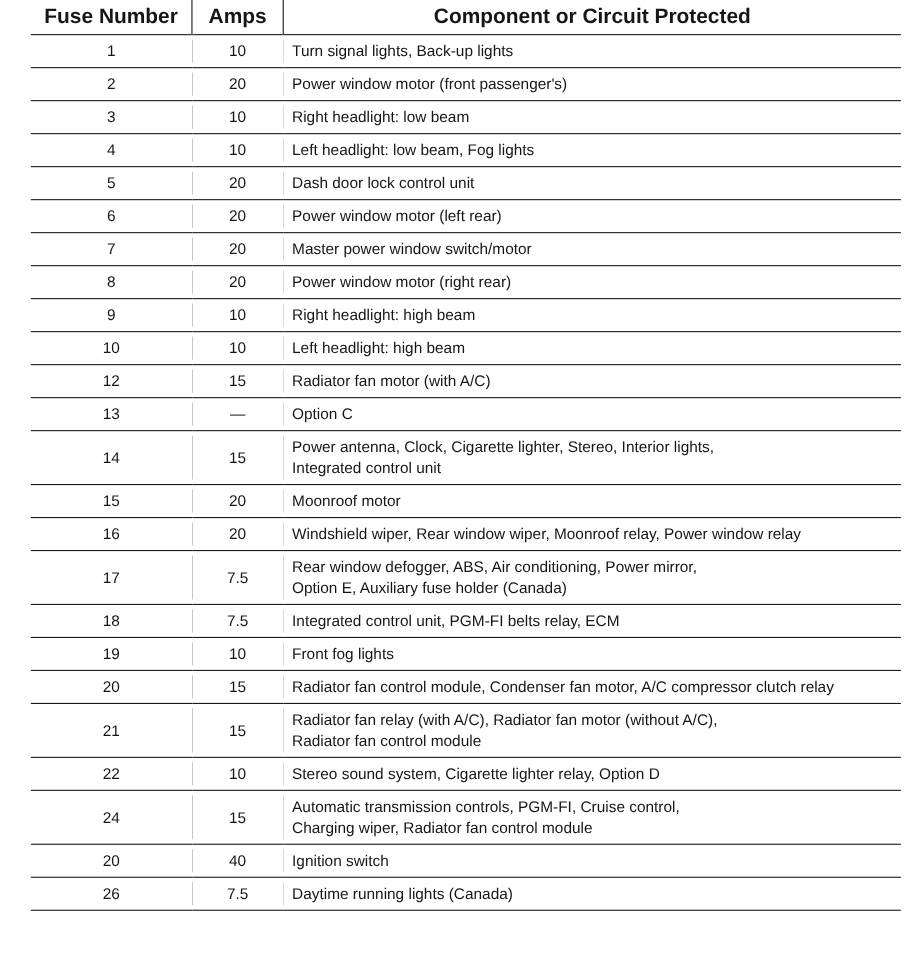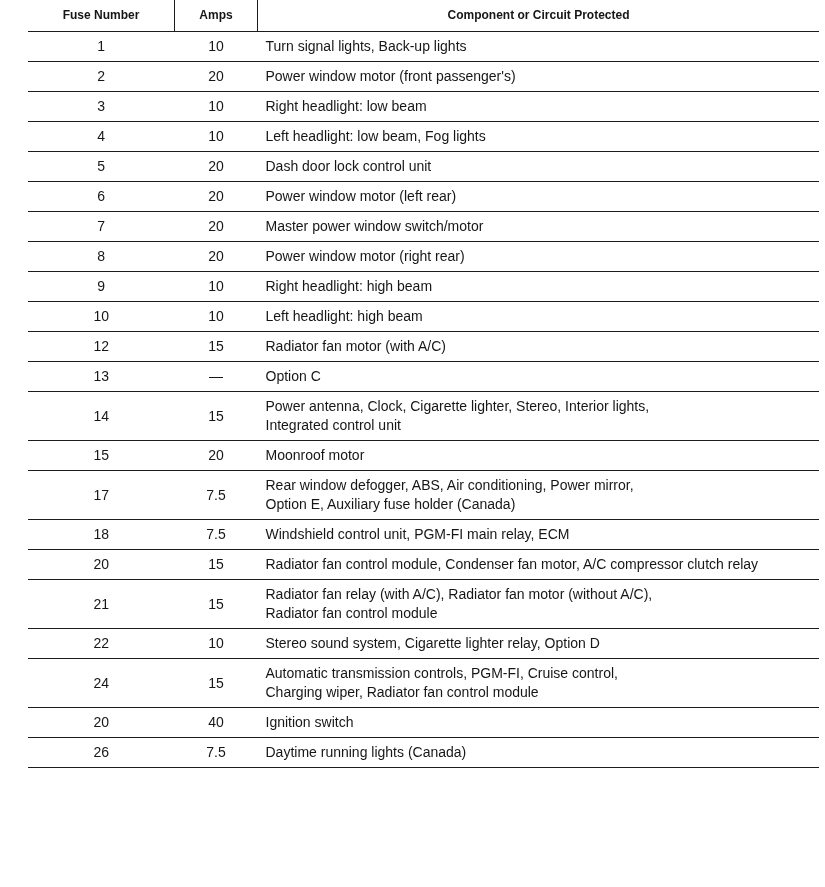--- a/index.html
+++ b/index.html
@@ -28,21 +28,21 @@
     border-bottom: 1.5px solid #1c1c1c;
   }
   .fuse-table th, .fuse-table td {
     position: relative;
     padding: 5px 8px;
     vertical-align: middle;
     overflow: hidden;
   }
   .fuse-table thead th {
     font-weight: bold;
-    font-size: 12px;
+    font-size: 19px;
     padding-top: 6px;
     padding-bottom: 6px;
   }
   
   .col-fuse { width: 130px; text-align: center; }
   .col-amps { width: 66px;  text-align: center; }
   .col-component { text-align: left; padding-left: 13px; white-space: pre-line; }
   thead .col-component { text-align: center; white-space: normal; }
   
   thead th + th {
@@ -138,29 +138,39 @@
           <td class="col-amps">15</td>
           <td class="col-component">Power antenna, Clock, Cigarette lighter, Stereo, Interior lights,
 Integrated control unit</td>
         </tr>
         <tr>
           <td class="col-fuse">15</td>
           <td class="col-amps">20</td>
           <td class="col-component">Moonroof motor</td>
         </tr>
         <tr>
+          <td class="col-fuse">16</td>
+          <td class="col-amps">20</td>
+          <td class="col-component">Windshield wiper, Rear window wiper, Moonroof relay, Power window relay</td>
+        </tr>
+        <tr>
           <td class="col-fuse">17</td>
           <td class="col-amps">7.5</td>
           <td class="col-component">Rear window defogger, ABS, Air conditioning, Power mirror,
 Option E, Auxiliary fuse holder (Canada)</td>
         </tr>
         <tr>
           <td class="col-fuse">18</td>
           <td class="col-amps">7.5</td>
-          <td class="col-component">Windshield control unit, PGM-FI main relay, ECM</td>
+          <td class="col-component">Integrated control unit, PGM-FI belts relay, ECM</td>
+        </tr>
+        <tr>
+          <td class="col-fuse">19</td>
+          <td class="col-amps">10</td>
+          <td class="col-component">Front fog lights</td>
         </tr>
         <tr>
           <td class="col-fuse">20</td>
           <td class="col-amps">15</td>
           <td class="col-component">Radiator fan control module, Condenser fan motor, A/C compressor clutch relay</td>
         </tr>
         <tr>
           <td class="col-fuse">21</td>
           <td class="col-amps">15</td>
           <td class="col-component">Radiator fan relay (with A/C), Radiator fan motor (without A/C),

